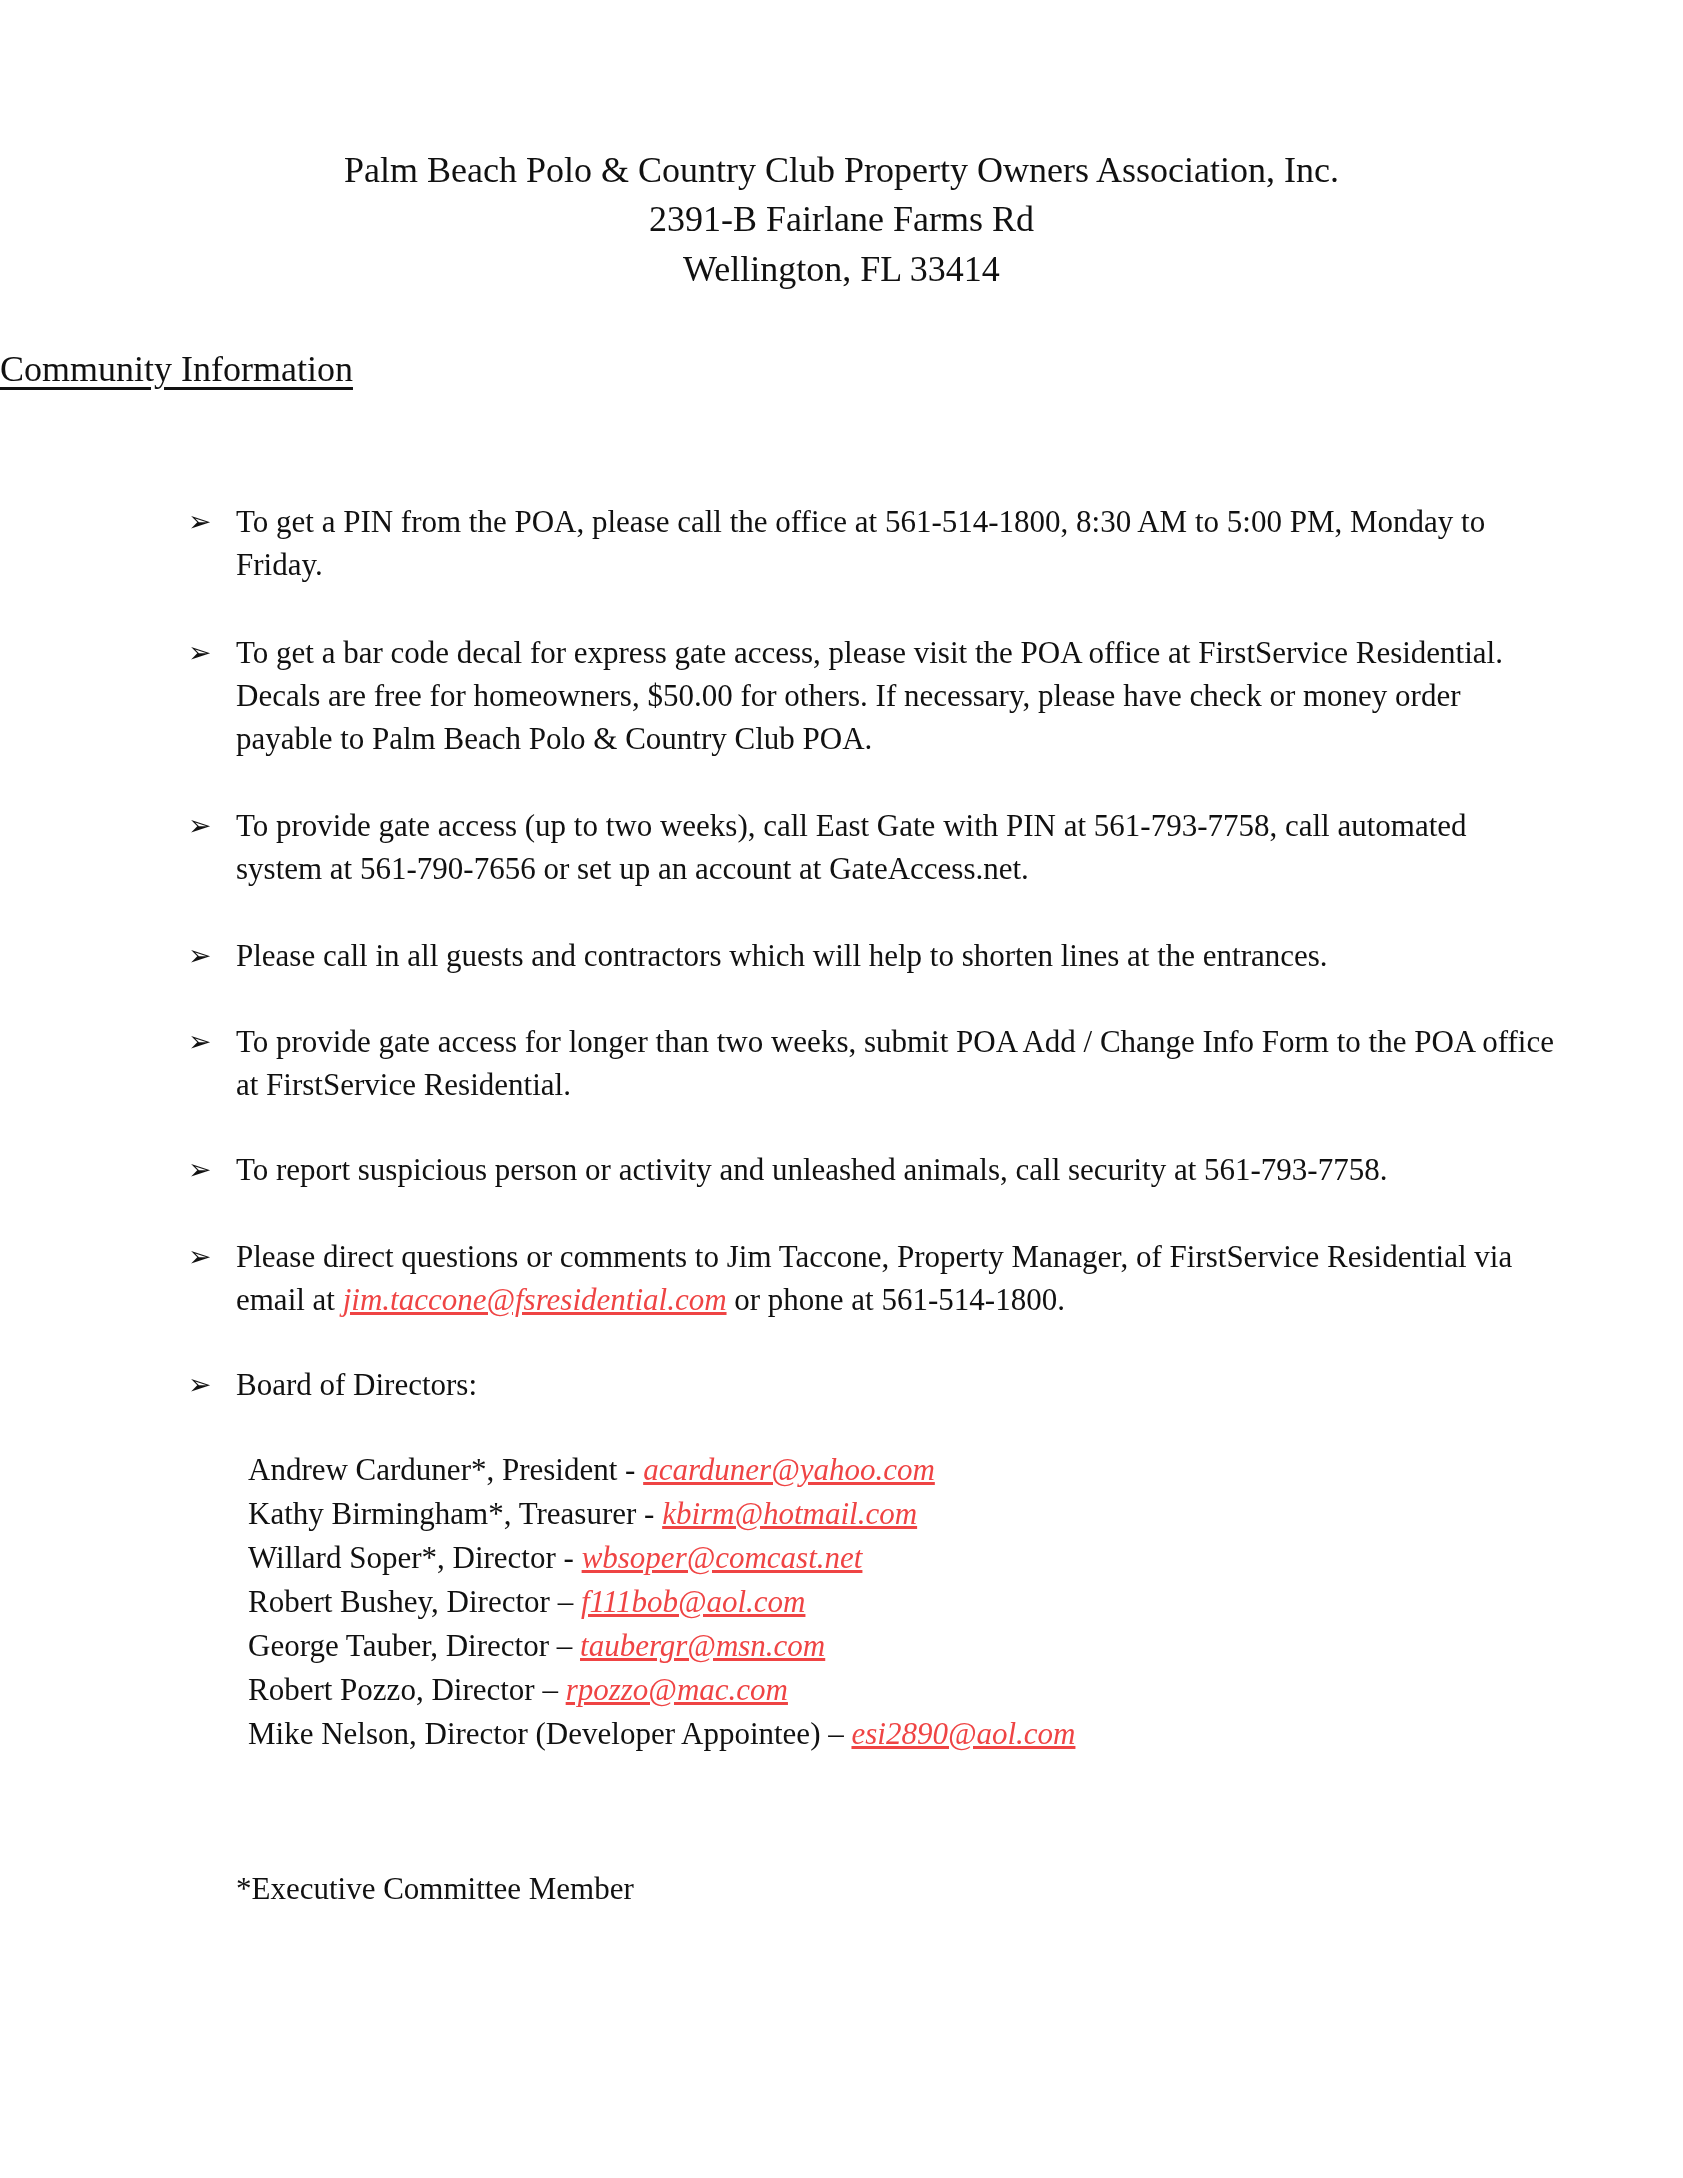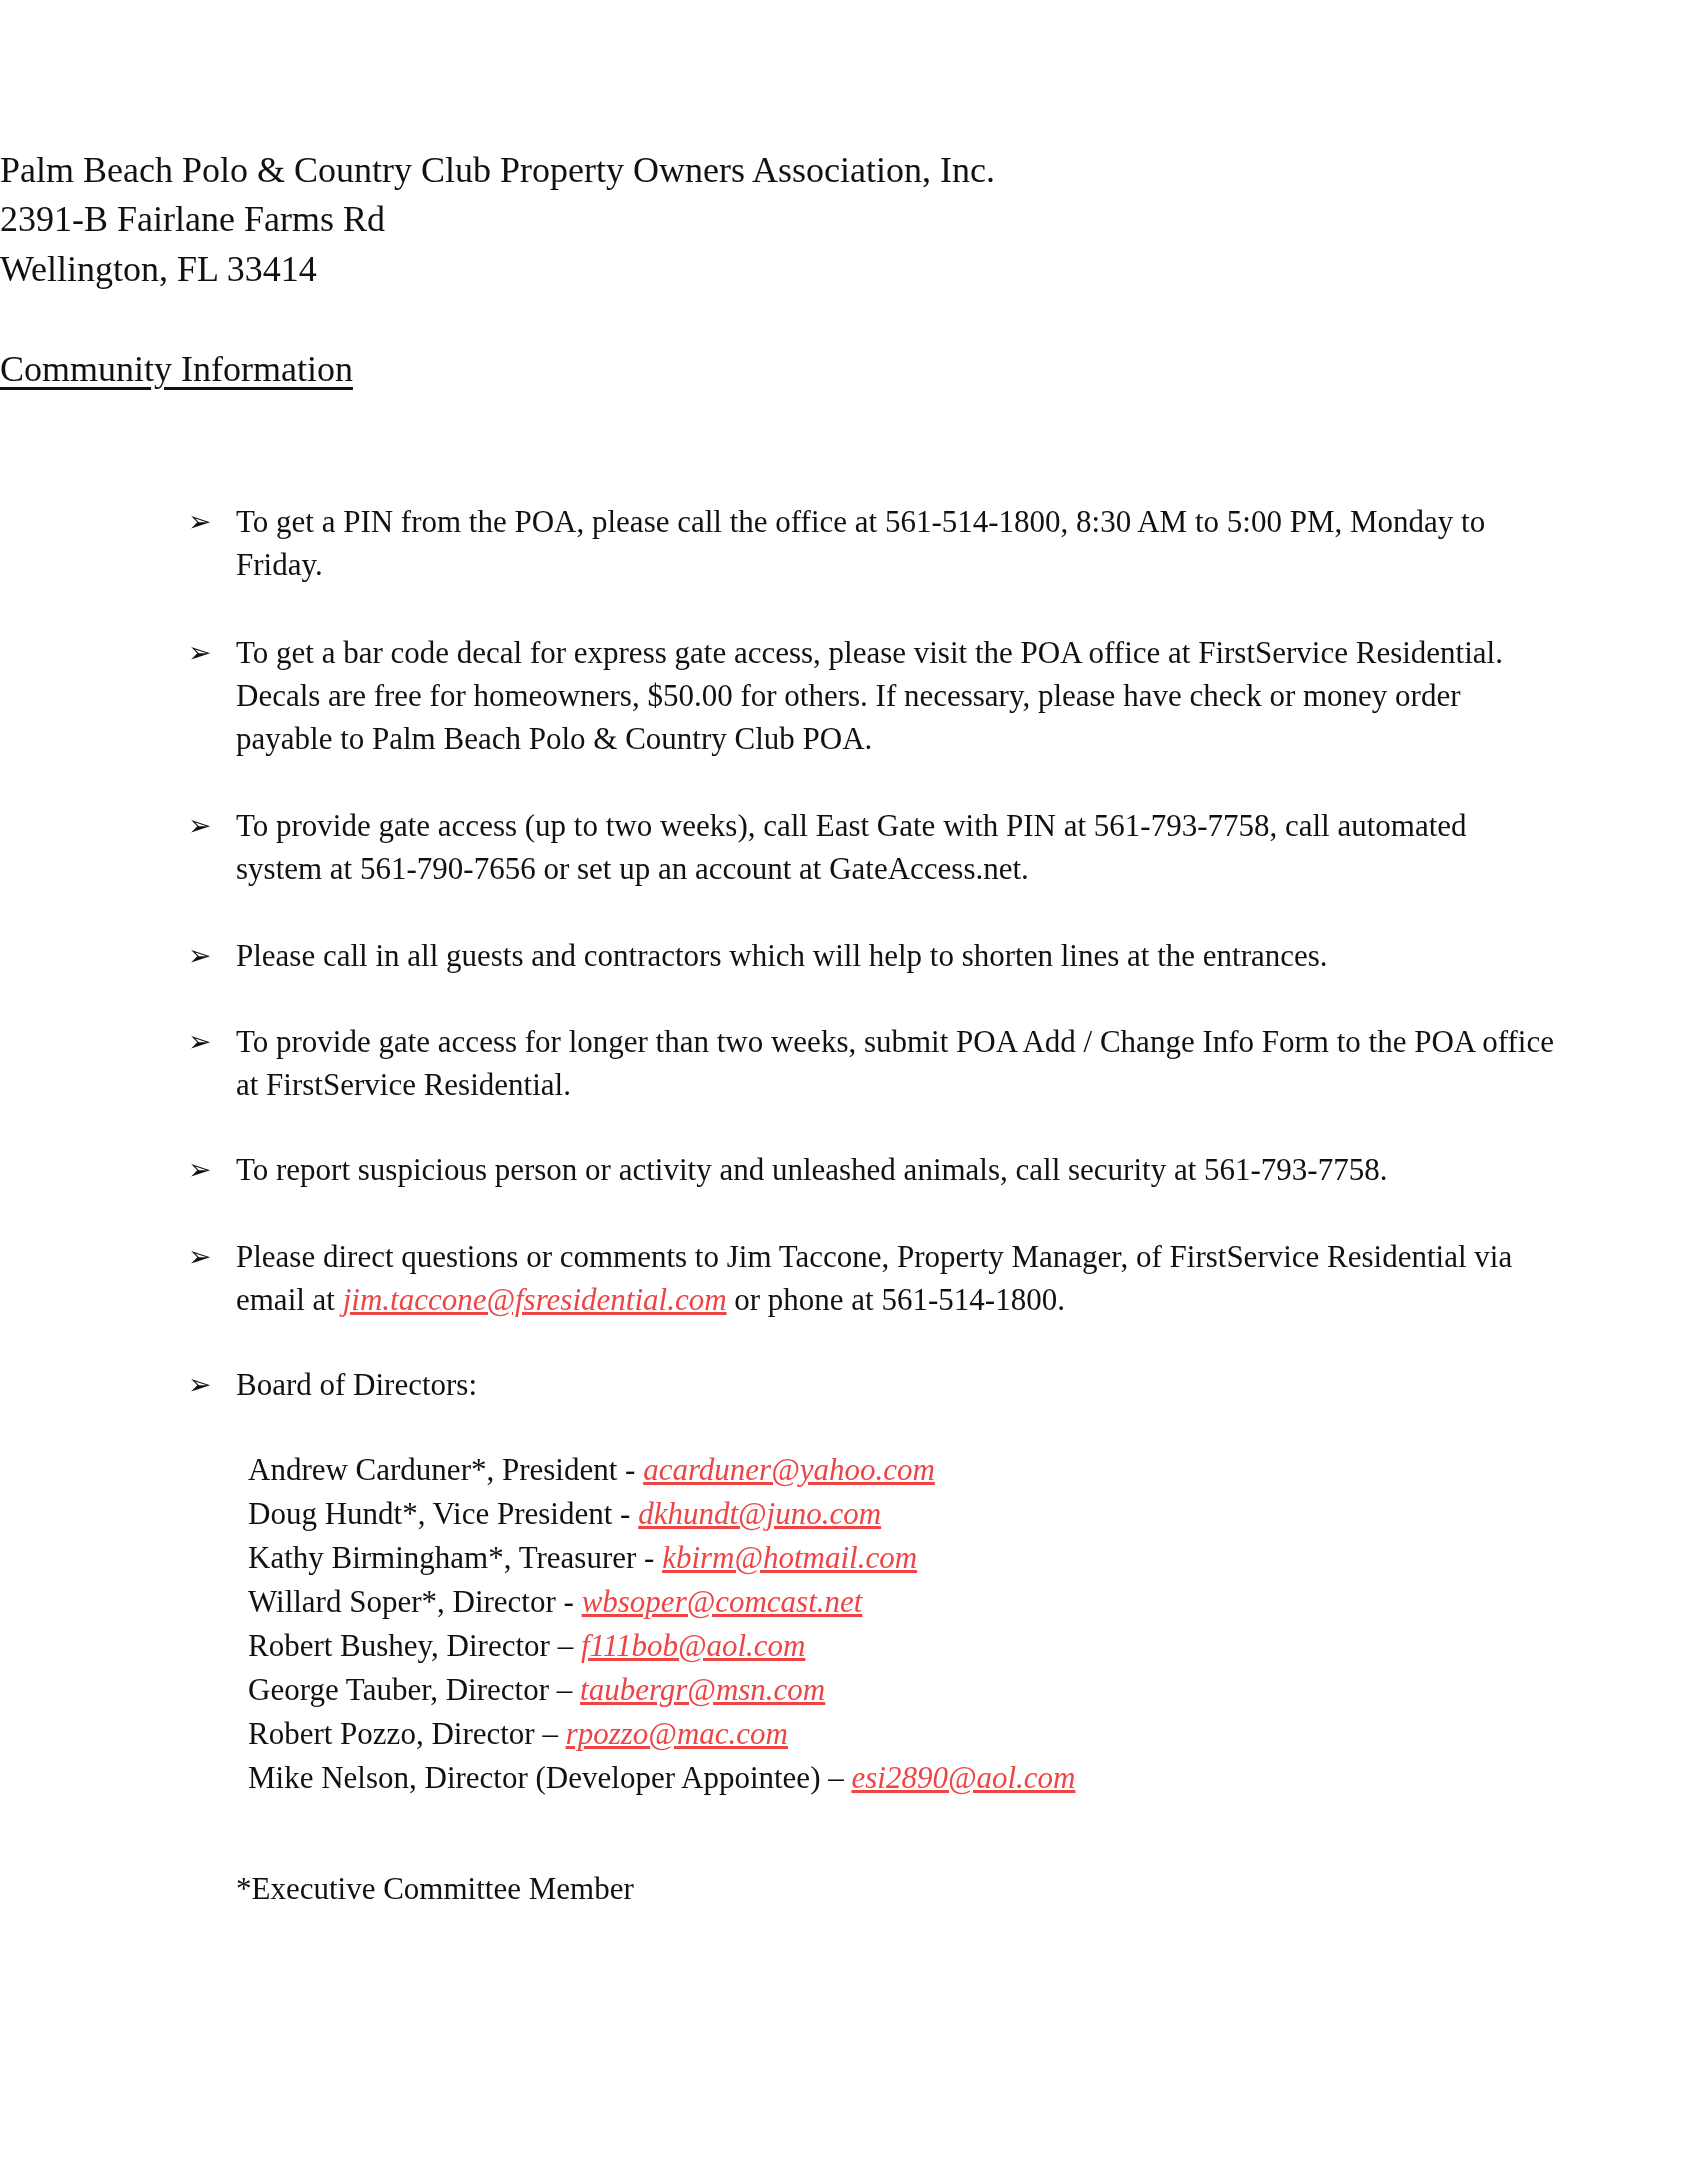--- a/index.html
+++ b/index.html
@@ -1,18 +1,18 @@
 <!DOCTYPE html>
 <html><head>
 <meta charset="utf-8">
 <style>
   html, body { margin:0; padding:0; background:#fff; }
   body { width:1683px; height:2178px; position:relative; overflow:hidden;
          font-family:"Liberation Serif", "DejaVu Serif", serif; color:#111; }
-  .hdr { position:absolute; left:0; width:1683px; font-size:36px; }
+  .hdr { position:absolute; left:0; width:1683px; text-align:center; font-size:36px; }
   .heading { position:absolute; left:0; width:1683px; text-align:left; font-size:36px; text-decoration:underline; text-underline-offset:6px; }
   .bullet { position:absolute; left:188px; width:1366px; font-size:31px; line-height:43px; }
   .arrow { position:absolute; left:0; top:0; font-size:28px; }
   .btext { margin-left:48px; display:block; }
   .email { text-decoration:underline; color:#ef4444;font-style:italic; }
   .board { position:absolute; left:248px; font-size:31px; line-height:44px; }
   .note { position:absolute; left:236px; font-size:31px; }
 </style>
 </head>
 <body>
@@ -50,21 +50,20 @@
   <span class="arrow">➢</span>
   <span class="btext"><span>Please direct questions or comments to Jim Taccone, Property Manager, of FirstService Residential via email at </span><a class="email">jim.taccone@fsresidential.com</a><span> or phone at 561-514-1800.</span></span>
 </div>
 <div class="bullet" style="top:1363px">
   <span class="arrow">➢</span>
   <span class="btext">Board of Directors:</span>
 </div>
 
 <div class="board" style="top:1448px">
   <div><span>Andrew Carduner*, President - </span><a class="email">acarduner@yahoo.com</a></div>
-  <div><span>Doug Hundt*, Vice President - </span><a class="email">dkhundt@juno.com</a></div>
   <div><span>Kathy Birmingham*, Treasurer - </span><a class="email">kbirm@hotmail.com</a></div>
   <div><span>Willard Soper*, Director - </span><a class="email">wbsoper@comcast.net</a></div>
   <div><span>Robert Bushey, Director – </span><a class="email">f111bob@aol.com</a></div>
   <div><span>George Tauber, Director – </span><a class="email">taubergr@msn.com</a></div>
   <div><span>Robert Pozzo, Director – </span><a class="email">rpozzo@mac.com</a></div>
   <div><span>Mike Nelson, Director (Developer Appointee) – </span><a class="email">esi2890@aol.com</a></div>
 </div>
 
 <div class="note" style="top:1871px">*Executive Committee Member</div>
 

